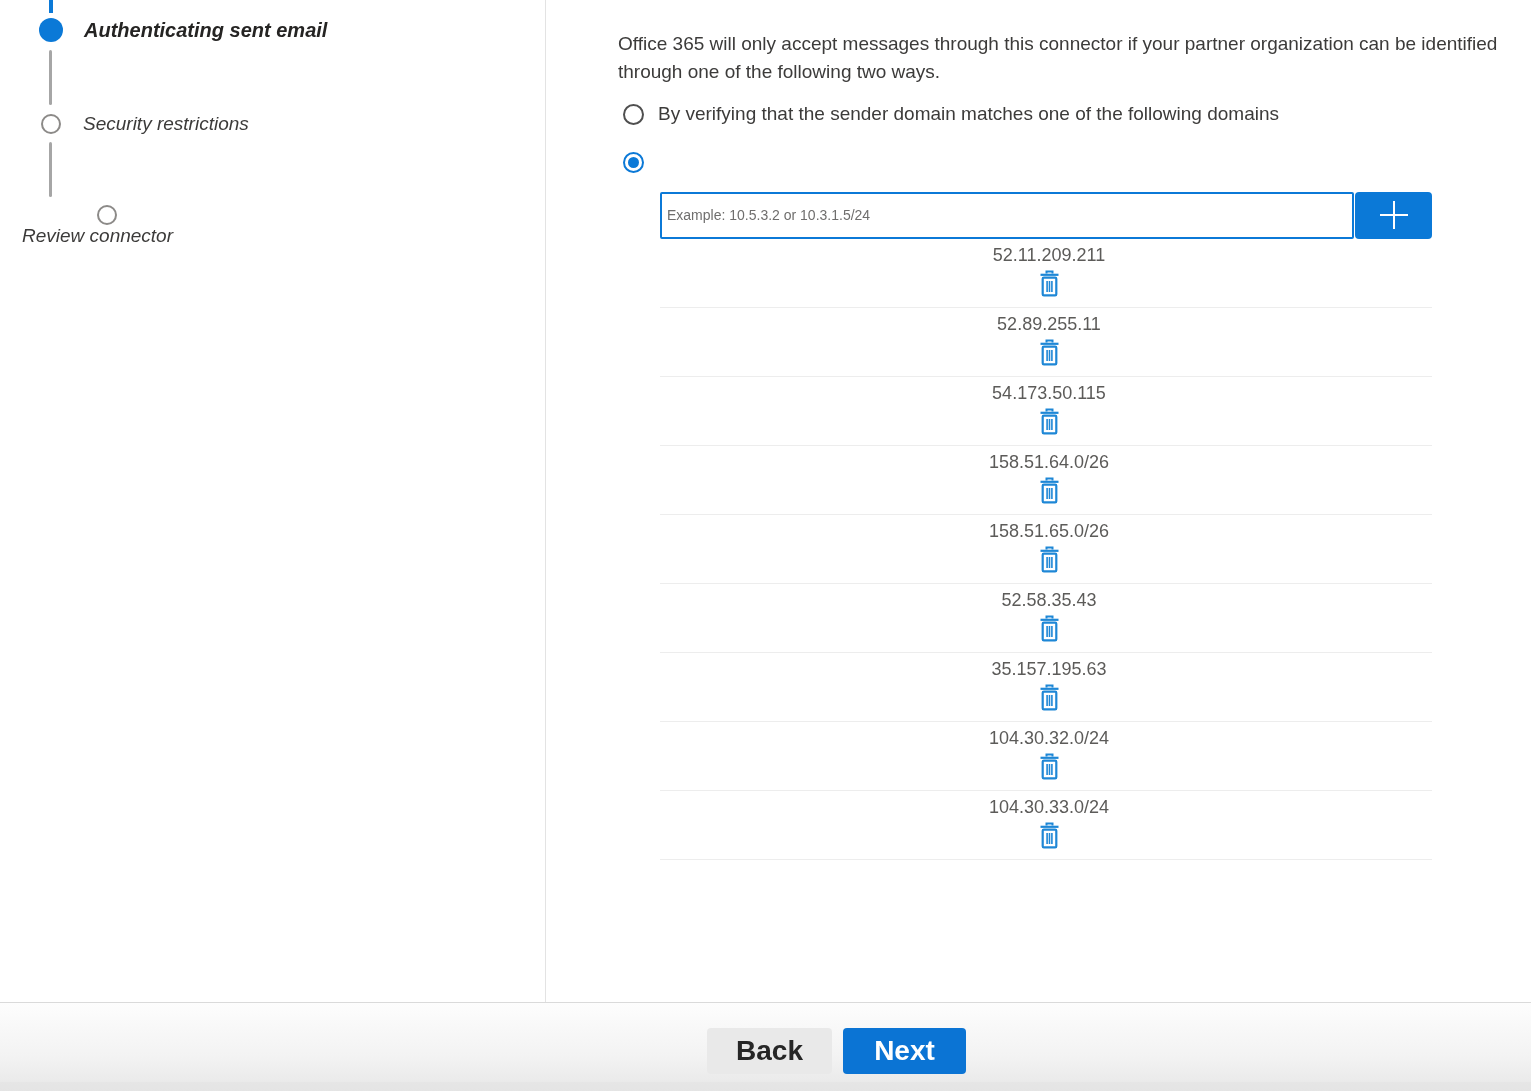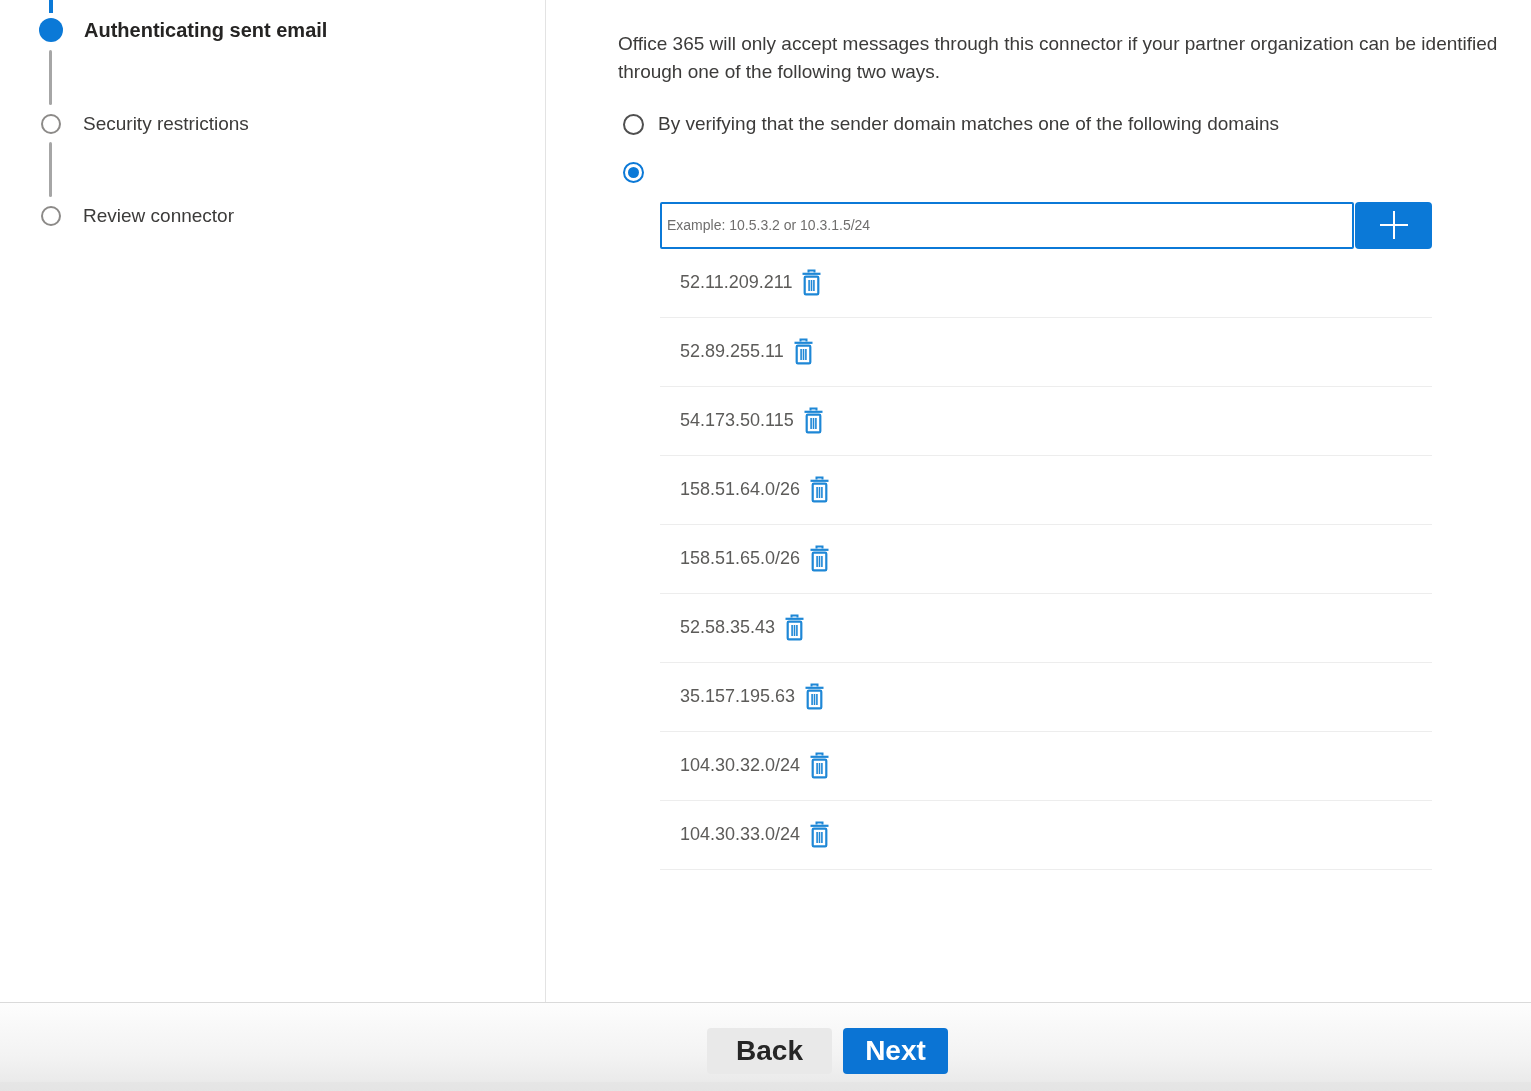--- a/index.html
+++ b/index.html
@@ -14,34 +14,34 @@
     position:absolute; left:0; top:0; width:545px; height:1002px;
     border-right:1px solid #e3e3e3; background:#fff;
   }
   .rail-stub { position:absolute; left:49px; top:0; width:4px; height:13px; background:#0b79d7; }
   .connector { position:absolute; left:49px; width:3px; background:#a6a6a6; border-radius:2px; }
   .c1 { top:50px; height:55px; }
   .c2 { top:142px; height:55px; }
   .step { position:absolute; left:0; display:flex; align-items:center; }
   .s1 { top:18px; }
   .s2 { top:113px; }
-  .s3 { top:205px; }
+  .s3 { top:205px;flex-direction:column; }
   .dot-filled { flex:none; width:24px; height:24px; margin-left:39px; border-radius:50%; background:#0b79d7; }
   .dot-empty  { flex:none; width:16px; height:16px; margin-left:41px; border-radius:50%; border:2.5px solid #8c8a88; background:#fff; }
-  .step-label { margin-left:21px; font-size:19px; color:#3c3b3a; white-space:nowrap; }
+  .step-label { margin-left:21px; font-size:19px; color:#3c3b3a; white-space:nowrap;font-style:italic; }
   .s1 .step-label { font-weight:bold; font-size:20px; color:#252423; }
   .s2 .step-label, .s3 .step-label { margin-left:22px; }
 
   
   .content {
     position:absolute; left:546px; top:12px; width:985px; height:1002px;
     box-sizing:border-box; padding:18px 0 0 72px; overflow:hidden;
   }
   .intro { margin:0; max-width:908px; font-size:19px; line-height:28px; color:#3c3b3a; }
-  .options { margin-top:24px; }
+  .options { margin-top:14px; }
   .option { display:flex; align-items:flex-start; padding-left:5px; margin-bottom:19px; cursor:pointer; }
   .radio {
     flex:none; width:17px; height:17px; margin-top:4px; border-radius:50%;
     border:2.2px solid #4f4f4f; background:#fff;
     display:flex; align-items:center; justify-content:center;
   }
   .radio.selected { border-color:#0b79d7; }
   .radio-dot { width:11px; height:11px; border-radius:50%; background:#0b79d7; }
   .option-label { margin-left:14px; max-width:818px; font-size:19px; line-height:28.5px; color:#3c3b3a; }
 
@@ -53,38 +53,39 @@
     font-family:"Liberation Sans","DejaVu Sans",sans-serif;
   }
   .ip-input::placeholder { color:#6f6e6d; opacity:1; }
   .add-btn {
     flex:none; width:77px; height:47px; margin-left:1px; background:#0b79d7;
     border:none; border-radius:4px; cursor:pointer;
     display:flex; align-items:center; justify-content:center; padding:0;
   }
   .ip-row {
     height:68px; border-bottom:1px solid #ededed;
-    display:flex; align-items:center; justify-content:flex-start;
+    display:flex; align-items:center; justify-content:center;
     padding:0 14px 0 20px;
+    flex-direction:column;
   }
   .ip-value { font-size:18px; color:#5c5b59; }
   .del-btn { background:none; border:none; cursor:pointer; padding:4px 9px; display:flex; }
 
   
   .footer {
     position:absolute; left:0; top:1002px; width:100%; height:89px; box-sizing:border-box;
     border-top:1px solid #dadada;
     background:linear-gradient(180deg,#fdfdfd 0%,#f3f3f3 60%,#e7e7e7 100%);
   }
   .footer::after { content:""; position:absolute; left:0; right:0; bottom:0; height:9px; background:#e1e1e1; opacity:.5; }
   .btn { position:absolute; top:25px; height:46px; border:none; border-radius:4px;
          font-size:28px; font-weight:600; cursor:pointer;
          font-family:"Liberation Sans","DejaVu Sans",sans-serif; }
   .btn-back { left:707px; width:125px; background:#e9e9e9; color:#262626; }
-  .btn-next { left:843px; width:105px; background:#0b74d4; color:#ffffff; }
+  .btn-next { left:843px; width:123px; background:#0b74d4; color:#ffffff; }
 </style>
 </head>
 <body>
 
 <div class="screen">
 
   <aside class="sidebar">
     <div class="rail-stub"></div>
     <div class="connector c1"></div>
     <div class="connector c2"></div>

